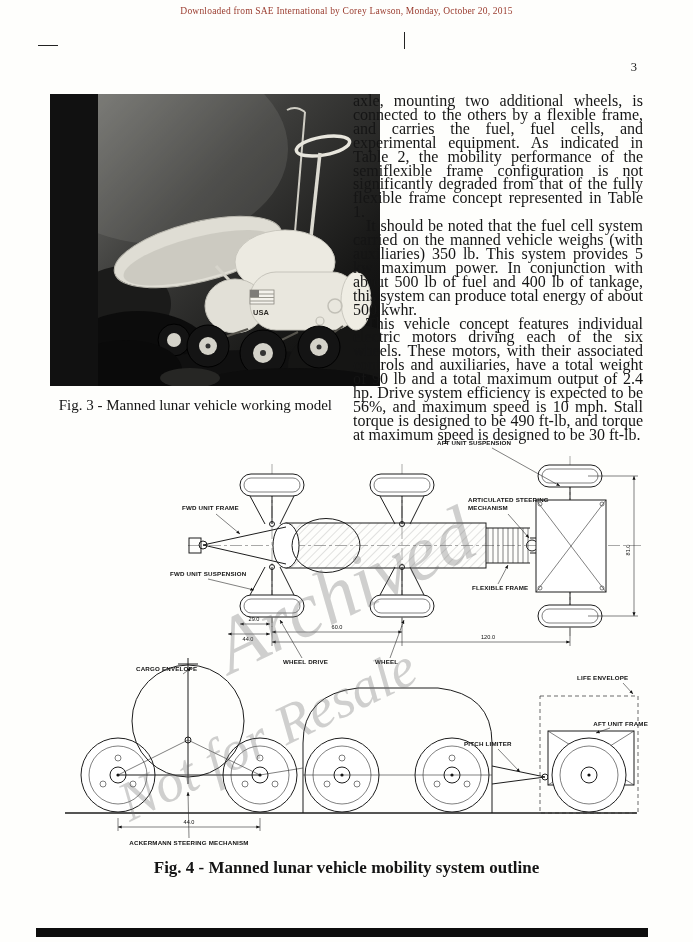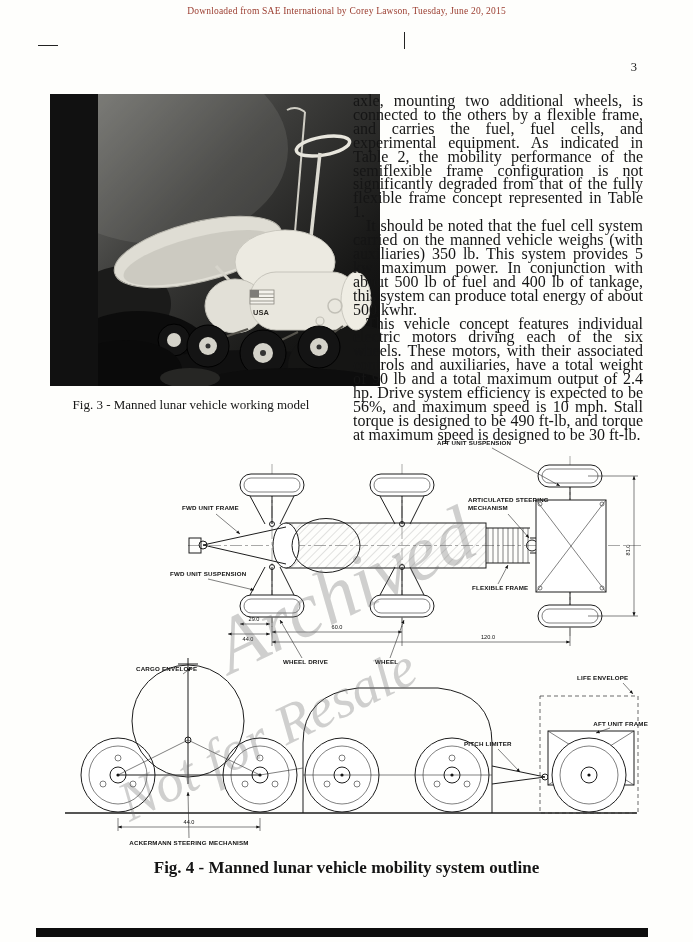--- a/index.html
+++ b/index.html
@@ -11,21 +11,21 @@
   .header-notice{
     position:absolute;top:6px;left:0;width:100%;text-align:center;
     font-size:9.5px;color:#9a3b2e;letter-spacing:.2px;
   }
   .crop-left{position:absolute;left:38px;top:45px;width:20px;height:1px;background:#222;}
   .crop-center{position:absolute;left:404px;top:32px;width:1px;height:17px;background:#222;}
   .page-number{position:absolute;top:60px;right:56px;font-size:12.5px;}
   .columns{position:absolute;top:94px;left:50px;width:593px;display:flex;gap:21px;}
   .col-left{flex:0 0 282px;width:282px;}
   .photo-frame{width:282px;height:292px;background:#111;overflow:hidden;padding-left:48px;}
-  .photo-caption{margin-top:11px;text-align:center;font-size:13px;}
+  .photo-caption{margin-top:11px;text-align:right;font-size:15px;}
   .col-right{flex:1;font-size:16px;line-height:13.9px;text-align:justify;}
   .col-right p{margin:0;}
   .col-right p.indent{text-indent:13px;}
   .fig4{position:absolute;top:428px;left:40px;width:613px;}
   .fig4-caption{text-align:center;font-size:17px;font-weight:bold;margin-top:1px;}
   .dlabel{font-family:"Liberation Sans",sans-serif;font-size:6.2px;font-weight:bold;fill:#111;letter-spacing:.2px;}
   .ddim{font-family:"Liberation Sans",sans-serif;font-size:5.6px;fill:#111;}
   .dln{stroke:#1d1d1d;stroke-width:1;fill:none;}
   .dlnw{stroke:#1d1d1d;stroke-width:1;fill:#fff;}
   .dthin{stroke:#2b2b2b;stroke-width:.6;fill:none;}
@@ -36,21 +36,21 @@
   }
   .wm1{left:205px;top:545px;transform:rotate(-26deg);font-size:78px;}
   .wm2{left:105px;top:702px;transform:rotate(-26deg);font-size:56px;}
   .bottom-bar{position:absolute;left:36px;bottom:5px;width:612px;height:9px;background:#0d0d0d;}
 </style>
 </head>
 <body>
 
 <div class="page">
 
-  <div class="header-notice">Downloaded from SAE International by Corey Lawson, Tuesday, June 20, 2015</div>
+  <div class="header-notice">Downloaded from SAE International by Corey Lawson, Monday, October 20, 2015</div>
   <div class="crop-left"></div>
   <div class="crop-center"></div>
   <div class="page-number">3</div>
 
   <div class="columns">
 
     <div class="col-left">
       <div class="photo-frame">
         <svg viewBox="0 0 282 292" width="282" height="292" xmlns="http://www.w3.org/2000/svg">
           <defs>

